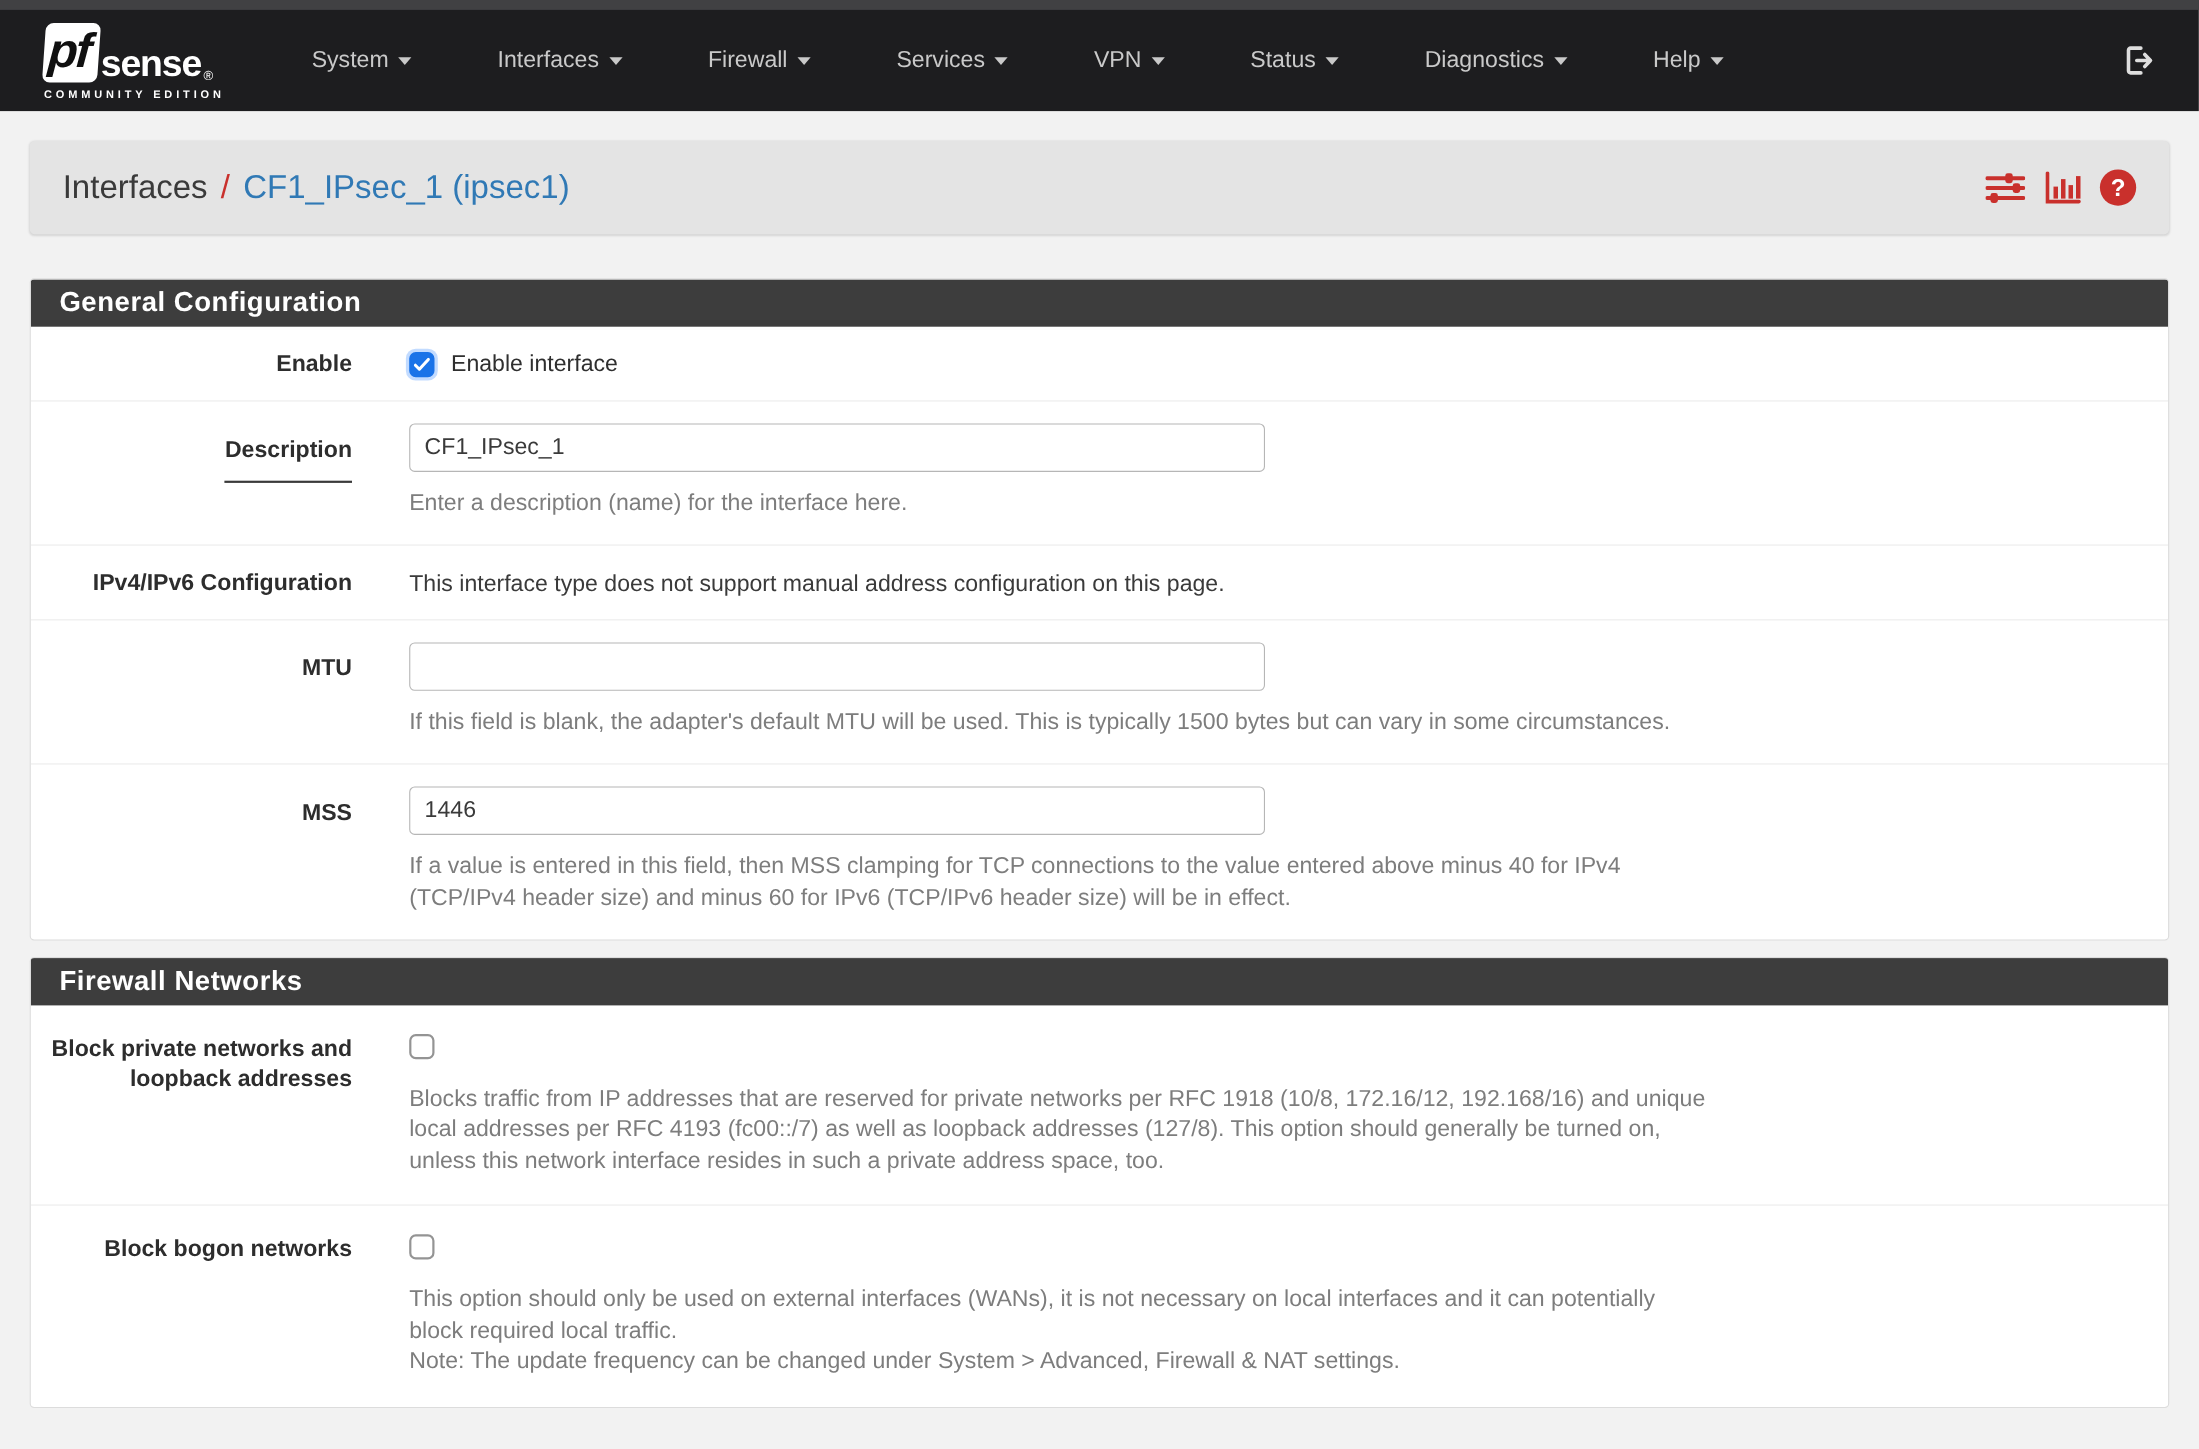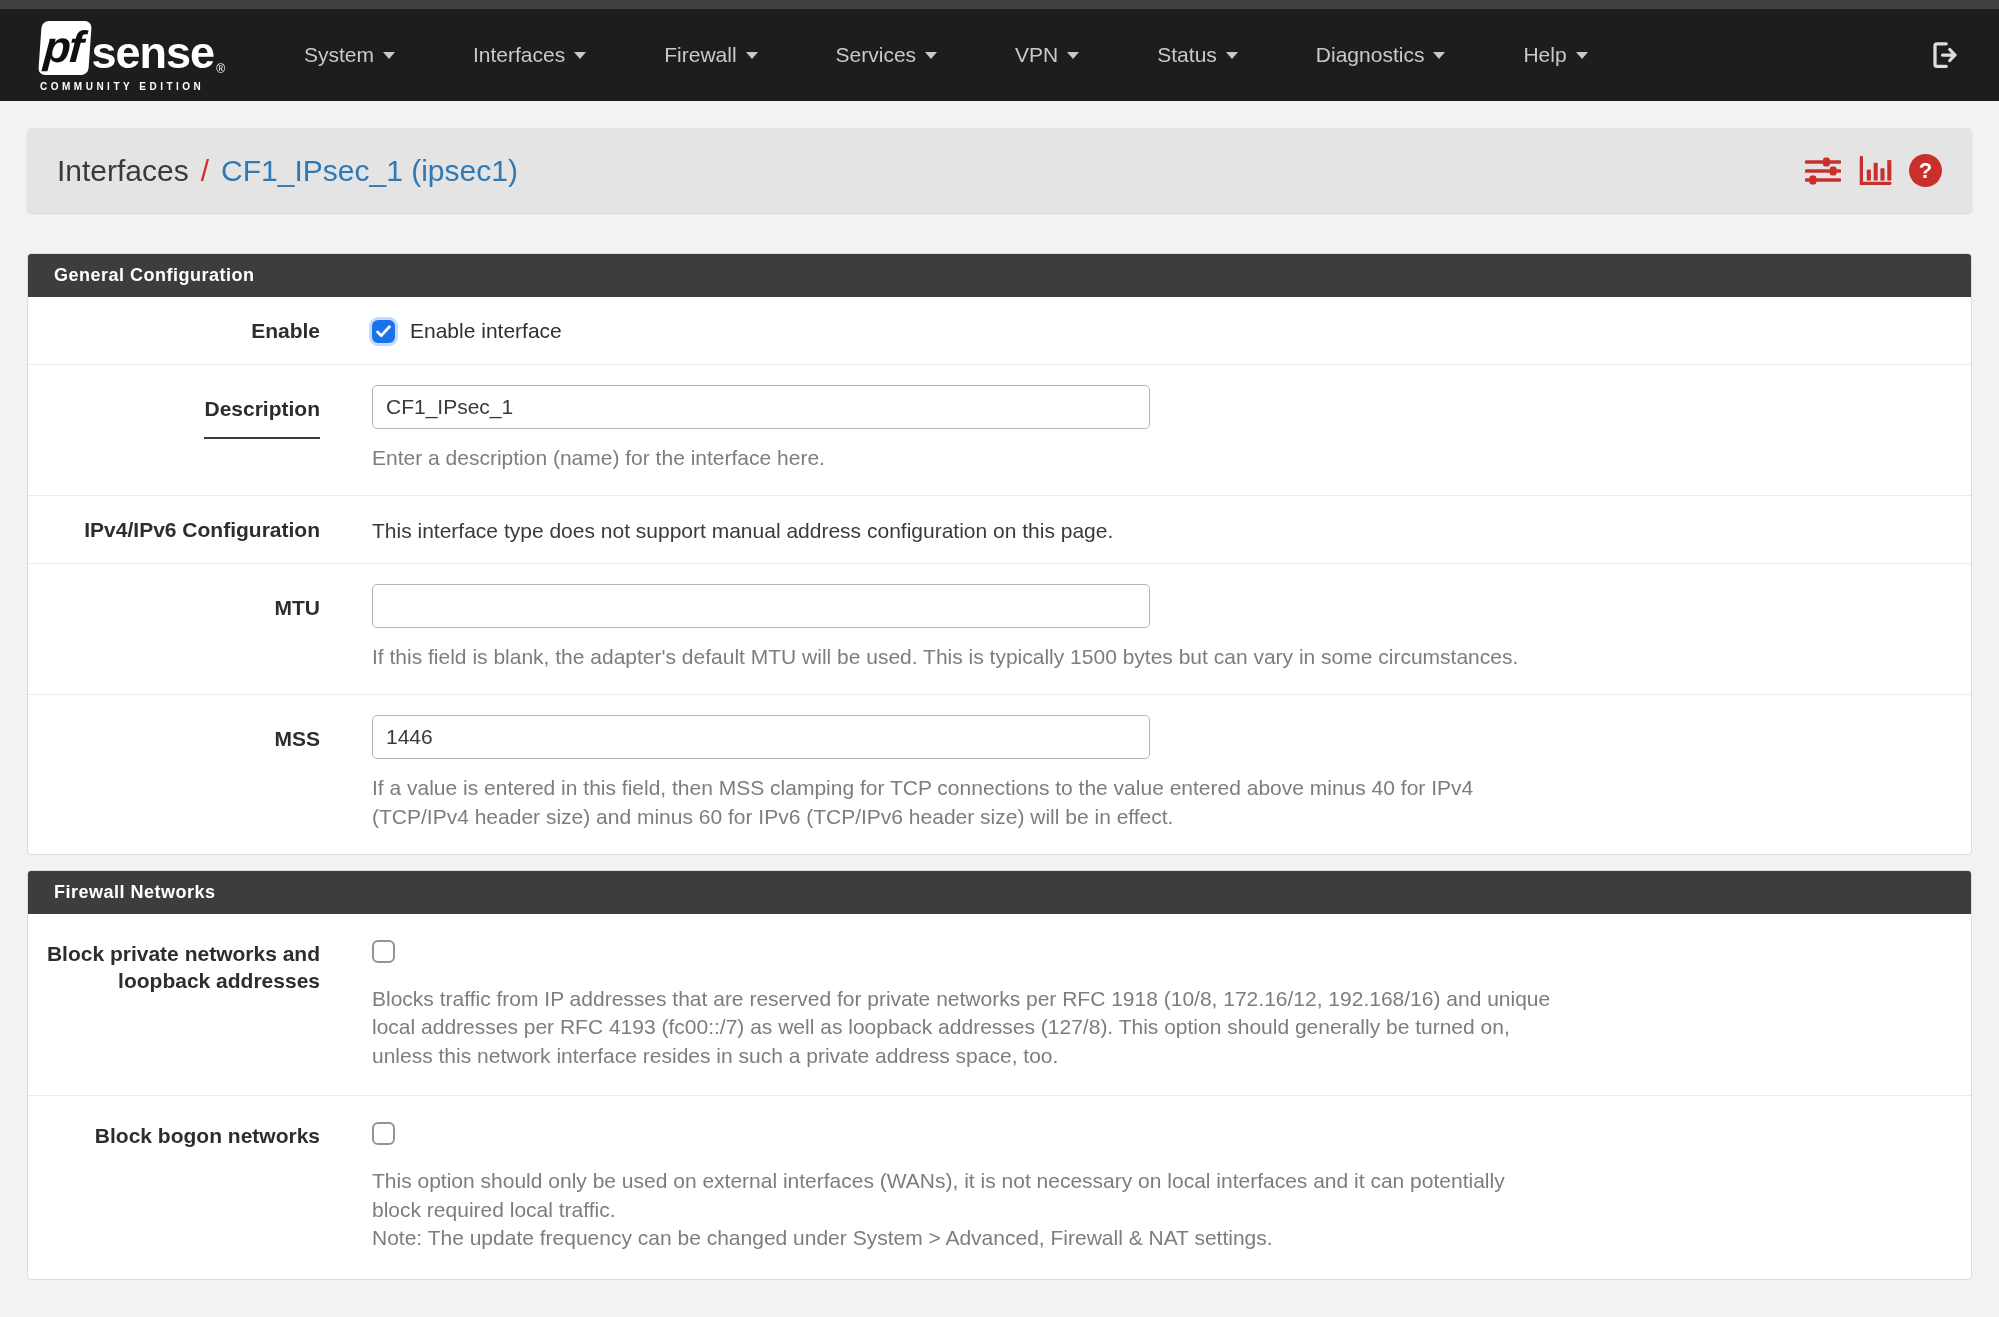--- a/index.html
+++ b/index.html
@@ -15,21 +15,21 @@
   .navbar { width:100%; height:101px; background:#1d1d1f; }
   .nav-topstrip { height:9px; background:#414143; }
   .nav-inner { display:flex; align-items:center; height:92px; padding:0 38px 0 40px; }
   .brand { display:flex; flex-direction:column; justify-content:center; margin-top:2px; }
   .brand-row { display:flex; align-items:flex-end; line-height:1; }
   .pf-box {
     background:#fff; color:#101010; font-weight:bold; font-style:italic;
     font-size:44px; border-radius:7px; padding:4px 8px 6px 4px; letter-spacing:-2px;
     transform:skewX(-4deg); display:inline-block;
   }
-  .brand-sense { color:#fff; font-weight:bold; font-size:45px; letter-spacing:-1px; margin-left:2px; }
+  .brand-sense { color:#fff; font-weight:bold; font-size:34px; letter-spacing:-1px; margin-left:2px; }
   .brand-reg { color:#fff; font-size:12px; margin-left:2px; align-self:flex-end; }
   .brand-sub { color:#fff; font-size:10px; font-weight:bold; letter-spacing:3.5px; margin-top:6px; white-space:nowrap; }
   .nav-menu { display:flex; align-items:flex-start; margin-left:40px; flex:1 1 auto; }
   .nav-item {
     color:#c9c9c9; font-size:21px; padding:0 39px; display:flex; align-items:center;
     cursor:pointer; white-space:nowrap;
   }
   .caret {
     width:0; height:0; margin-left:9px;
     border-left:6px solid transparent; border-right:6px solid transparent;
@@ -53,21 +53,21 @@
   .icon-btn { cursor:pointer; display:flex; align-items:center; }
   .help-badge {
     width:33px; height:33px; border-radius:50%; background:#c9302c; color:#fff;
     font-weight:bold; font-size:22px; display:flex; align-items:center; justify-content:center;
   }
 
   
   .panel { background:#fff; border:1px solid #dcdcdc; border-radius:4px; margin-top:40px; overflow:hidden; }
   .panel + .panel { margin-top:15px; }
   .panel-header {
-    height:43px; background:#3d3d3d; color:#fff; font-weight:bold; font-size:18px;
+    height:43px; background:#3d3d3d; color:#fff; font-weight:bold; font-size:25px;
     display:flex; align-items:center; padding-left:26px; letter-spacing:0.5px;
   }
   .form-row { display:flex; padding:20px 0 22px 0; }
   .form-row + .form-row { border-top:1px solid #ececec; }
   .col-label {
     width:292px; flex:0 0 292px; text-align:right; font-weight:bold;
     font-size:21px; color:#2d2d2d; line-height:1.3;
   }
   .col-content { margin-left:52px; width:1180px; font-size:21px; color:#3a3a3a; }
   .pad-lbl { padding-top:10px; }

